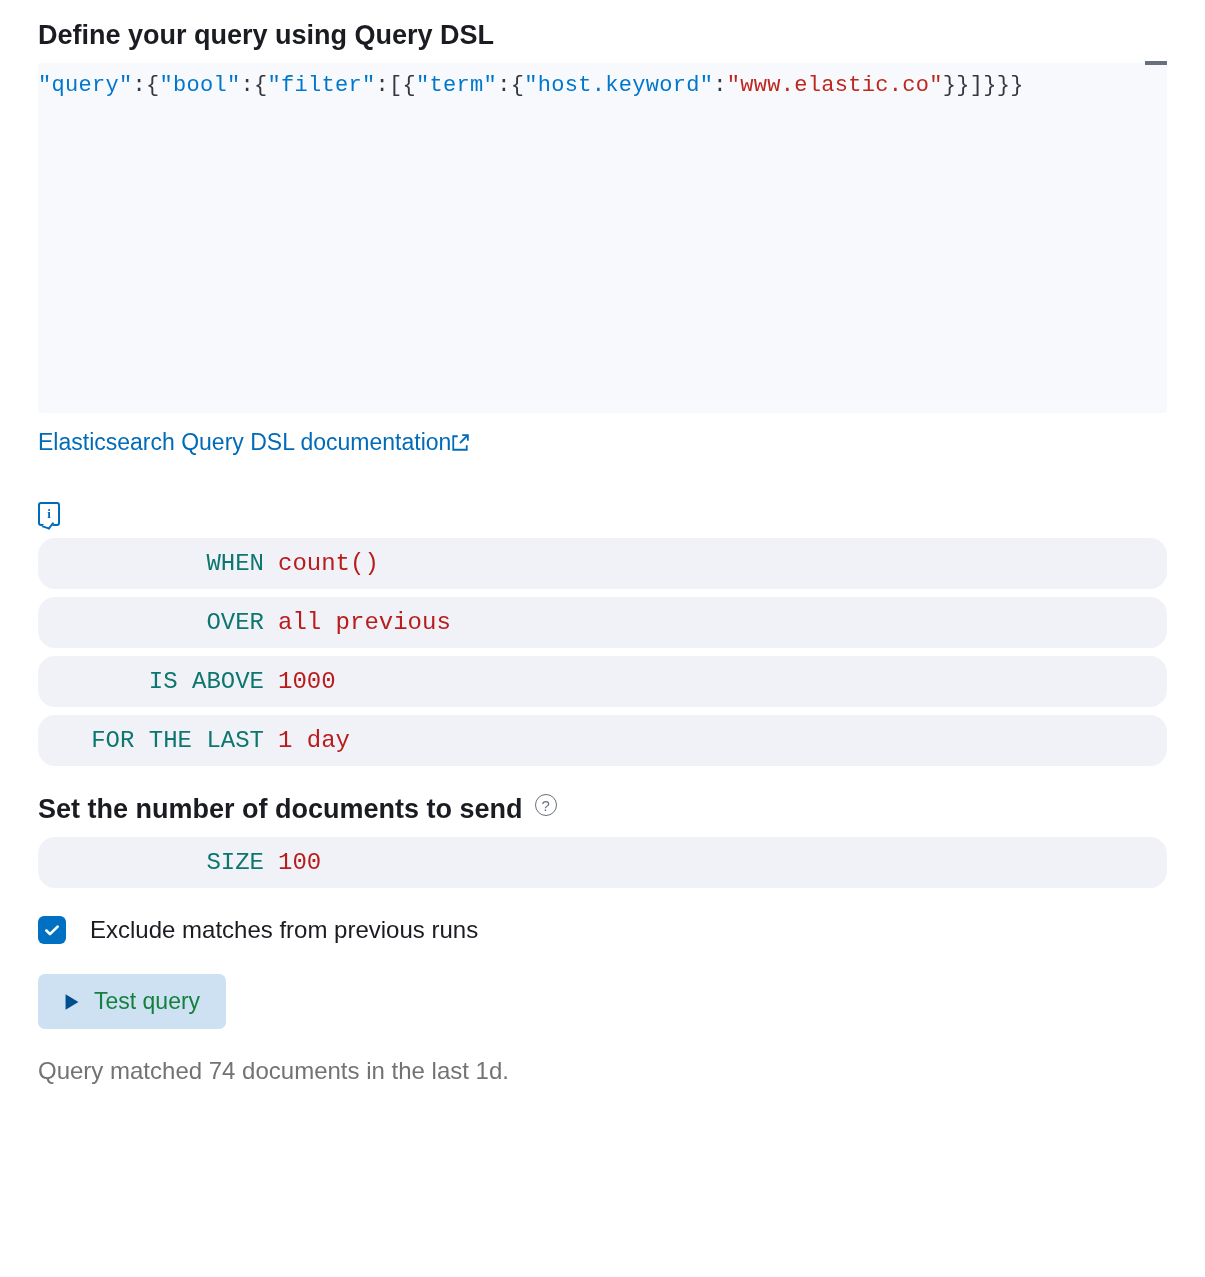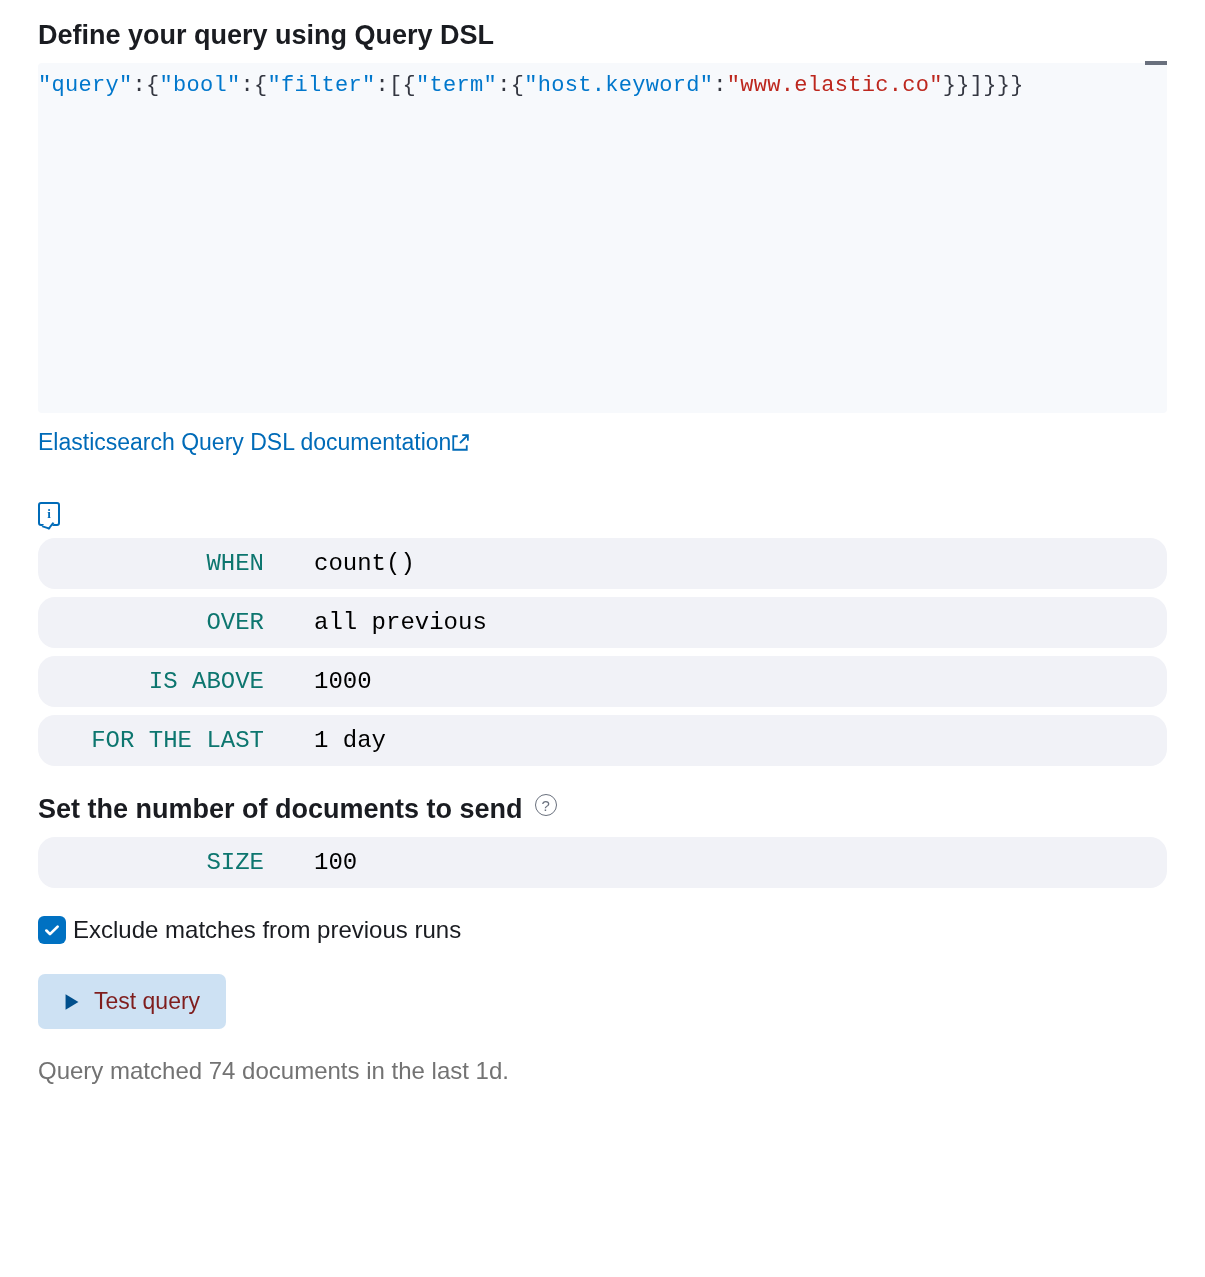--- a/index.html
+++ b/index.html
@@ -103,27 +103,26 @@
   }
   .expr-label {
     color: #0f766e;
     color: #0d766f;
     width: 210px;
     text-align: right;
     flex-shrink: 0;
     margin-right: 14px;
   }
   .expr-value {
-    color: #000000;
-    margin-left: 36px;
+    color: #b91c1c;
   }
   .checkbox-row {
     display: flex;
     align-items: center;
-    gap: 7px;
+    gap: 24px;
     margin: 18px 0 30px 0;
   }
   .checkbox-box {
     width: 28px; height: 28px;
     background: #0071c2;
     border-radius: 6px;
     display: flex;
     align-items: center;
     justify-content: center;
     color: #fff;
@@ -131,21 +130,21 @@
   .checkbox-box svg { width: 18px; height: 18px; }
   .checkbox-label {
     font-size: 24px;
     color: #1a1c21;
   }
   .test-btn {
     display: inline-flex;
     align-items: center;
     gap: 14px;
     background: #cde1f3;
-    color: #7f1d1d;
+    color: #15803d;
     border: none;
     border-radius: 7px;
     padding: 14px 26px;
     font-size: 23px;
     font-weight: 500;
     cursor: pointer;
   }
   .test-btn svg { width: 16px; height: 18px; fill: #004f8c; }
   .result-text {
     margin-top: 28px;

